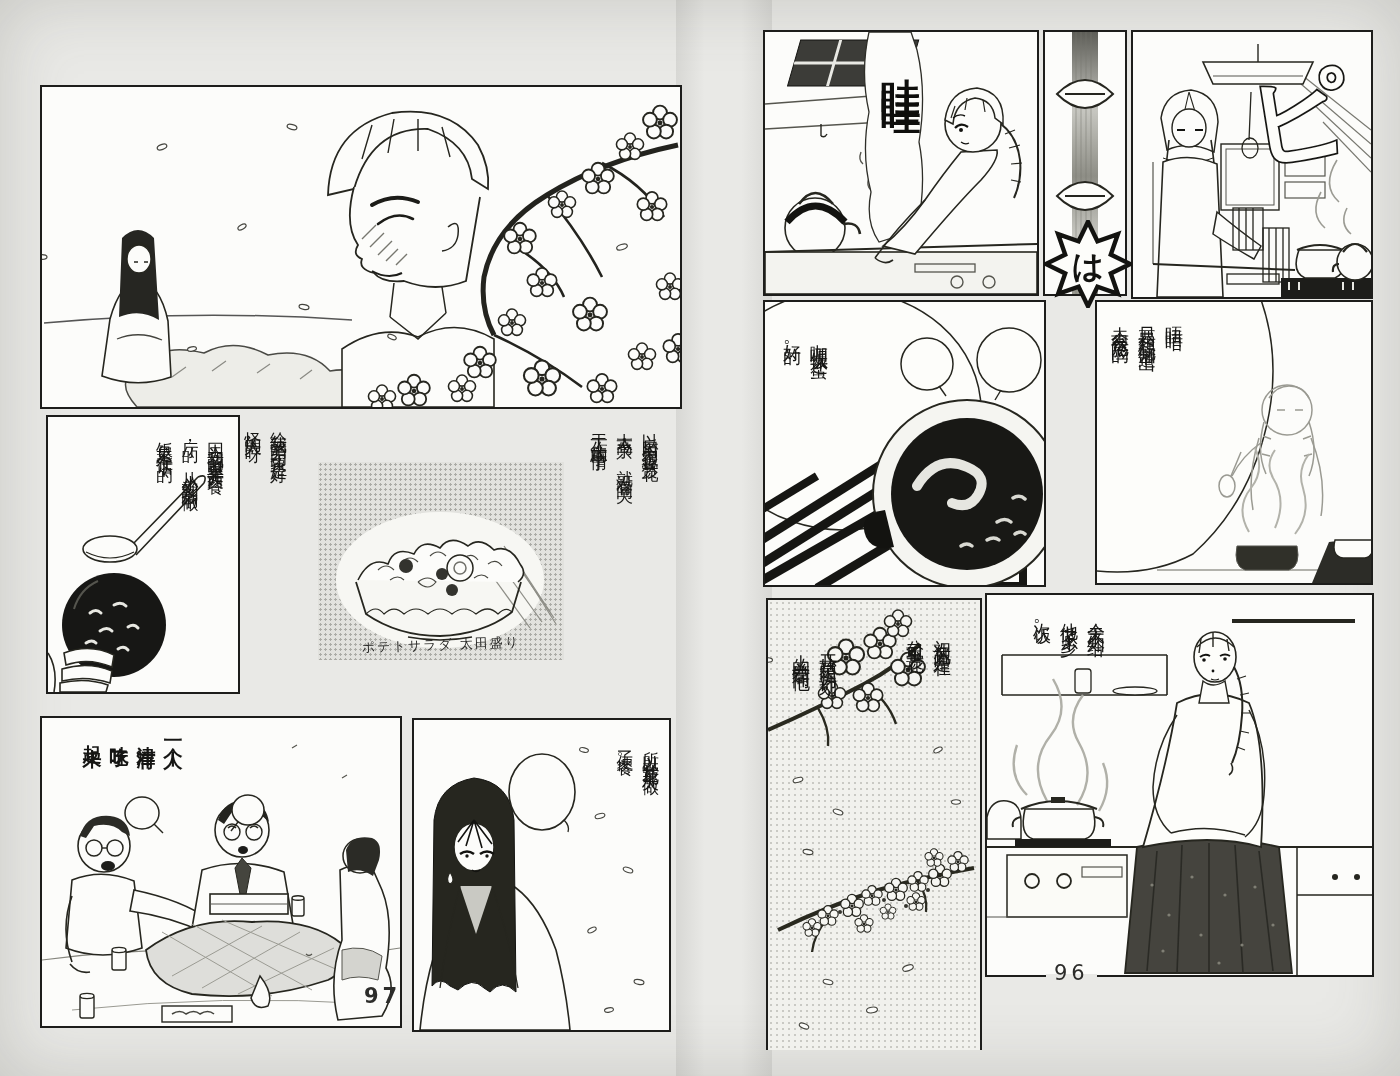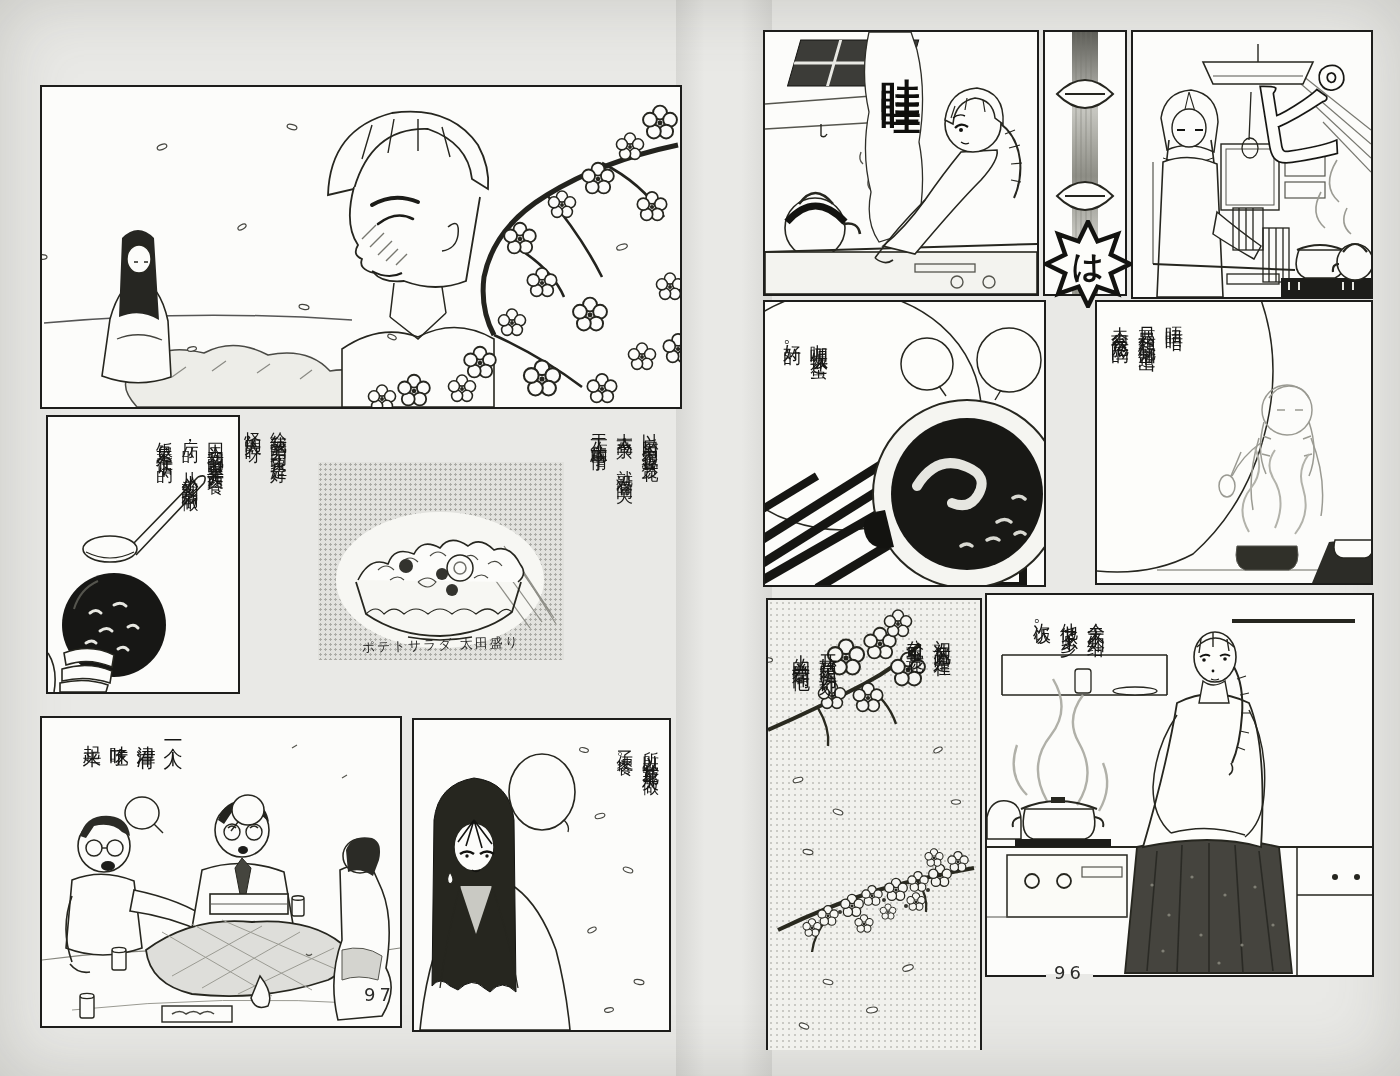--- a/index.html
+++ b/index.html
@@ -11,21 +11,21 @@
   .vtext{position:absolute;writing-mode:vertical-rl;white-space:pre-line;color:#161614;
          font-size:17px;line-height:1.5;letter-spacing:4px;z-index:5;}
   .shout{font-size:19px;line-height:1.42;letter-spacing:3px;}
   .sfx-big{font-size:40px;font-weight:900;line-height:1.2;letter-spacing:8px;color:#0e0e0c;}
   .ht-dark{background-color:#e2e2de;
     background-image:radial-gradient(circle,#ababa6 1px,rgba(0,0,0,0) 1.3px);background-size:5px 5px;}
   .ht-light{background-color:#f1f1ed;
     background-image:radial-gradient(circle,#c9c9c4 1px,rgba(0,0,0,0) 1.3px);background-size:6px 6px;}
   .caption{position:absolute;left:0;right:0;bottom:6px;text-align:center;font-size:13px;
            letter-spacing:2px;color:#2a2a28;transform:rotate(-2deg);}
-  .pagenum{position:absolute;font-size:18px;letter-spacing:4px;color:#2c2c2a;z-index:9;}
+  .pagenum{position:absolute;font-size:21px;letter-spacing:4px;color:#2c2c2a;z-index:9;}
   .pagenum.on-border{background:linear-gradient(180deg,#fcfcfa 55%,#e9e9e6 55%);padding:0 8px;line-height:26px;}
   .burst{position:absolute;z-index:8;}
   .burst text{font-weight:900;}
   svg.art{position:absolute;left:0;top:0;}
   .gutter{position:absolute;top:0;bottom:0;left:676px;width:96px;
           background:linear-gradient(90deg,rgba(60,60,55,.10),rgba(60,60,55,0) 30%,rgba(60,60,55,0) 68%,rgba(60,60,55,.10));}
 </style>
 </head>
 <body>
 
@@ -163,21 +163,21 @@
         <path d="M90,175 Q122,181 154,175" stroke="#26261f" stroke-width="1.4" fill="none"></path>
         <path d="M48,152 Q58,142 66,152 Q76,142 86,152 Q98,142 110,152 Q122,142 134,152 Q146,142 158,152 Q170,142 180,152 Q188,144 194,150" fill="none" stroke="#26261f" stroke-width="1.2"></path>
       </svg>
       <div class="caption">ポテトサラダ 太田盛り</div>
     </div>
 
     <div class="vtext" style="left:586px;top:420px;height:245px;">以后因为很喜欢赏花，
 太高兴了，就没有问关
 于工作的事情了。</div>
 
-    <div class="panel" style="left:40px;top:716px;width:358px;height:308px;">
+    <div class="panel" style="left:40px;top:716px;width:358px;height:308px;font-weight:bold;">
       <svg class="art" width="358" height="308" viewBox="0 0 358 308">
         <path d="M0,242 Q120,226 240,236 Q300,240 358,230" stroke="#85857d" fill="none" stroke-width="1.2"></path>
         <path d="M30,292 Q180,276 332,286" stroke="#9a9a92" fill="none" stroke-width="1"></path>
 
         <path d="M30,162 Q60,150 92,163 L100,230 Q60,244 24,230 Z" fill="#fcfcfa" stroke="#26261f" stroke-width="1.6"></path>
         <path d="M92,172 Q140,182 168,202 L163,215 Q130,199 88,193 Z" fill="#fcfcfa" stroke="#26261f" stroke-width="1.6"></path>
         <path d="M30,178 Q18,210 30,244 M28,246 q8,10 20,8" stroke="#26261f" stroke-width="1.6" fill="none"></path>
         <circle cx="62" cy="128" r="26" fill="#fcfcfa" stroke="#26261f" stroke-width="1.6"></circle>
         <path d="M38,118 Q44,96 68,98 Q86,100 88,118 L80,114 Q70,104 52,108 L44,120 Z" fill="#2b2b26"></path>
         <circle cx="52" cy="130" r="8" fill="none" stroke="#26261f" stroke-width="1.5"></circle>

